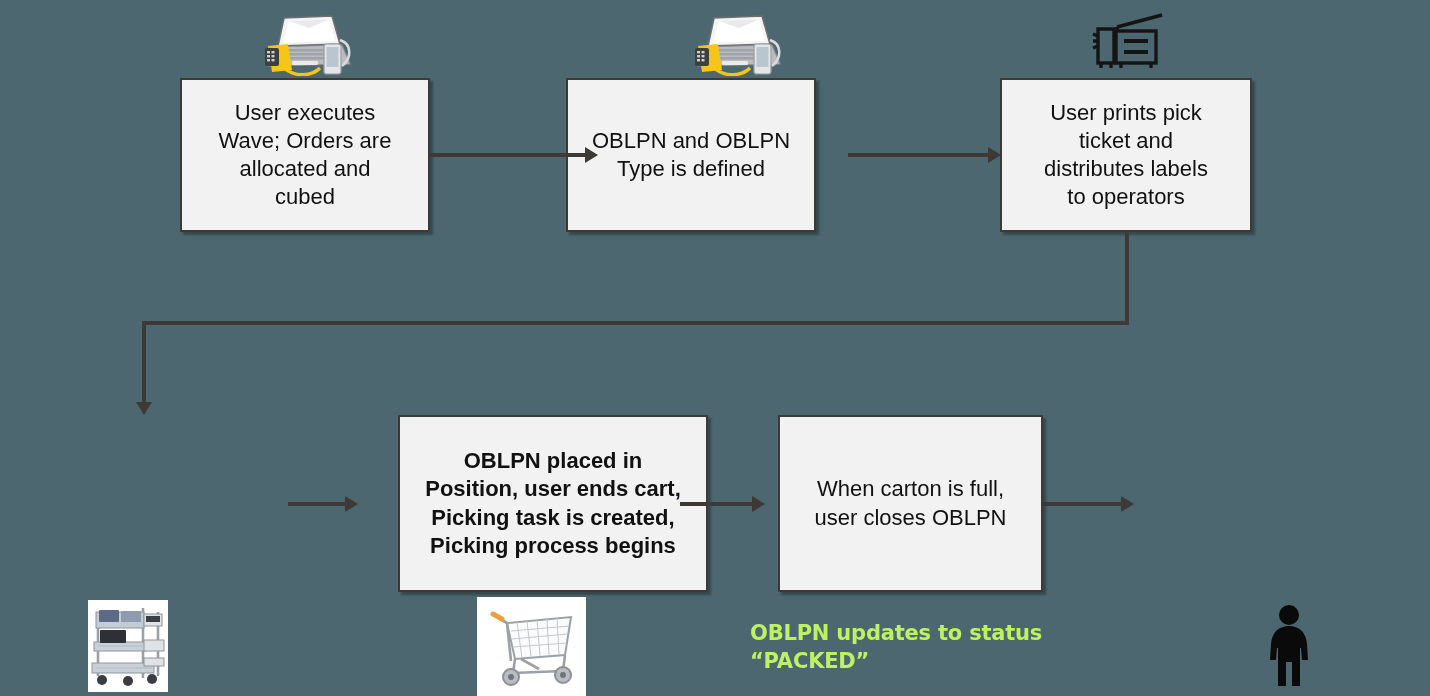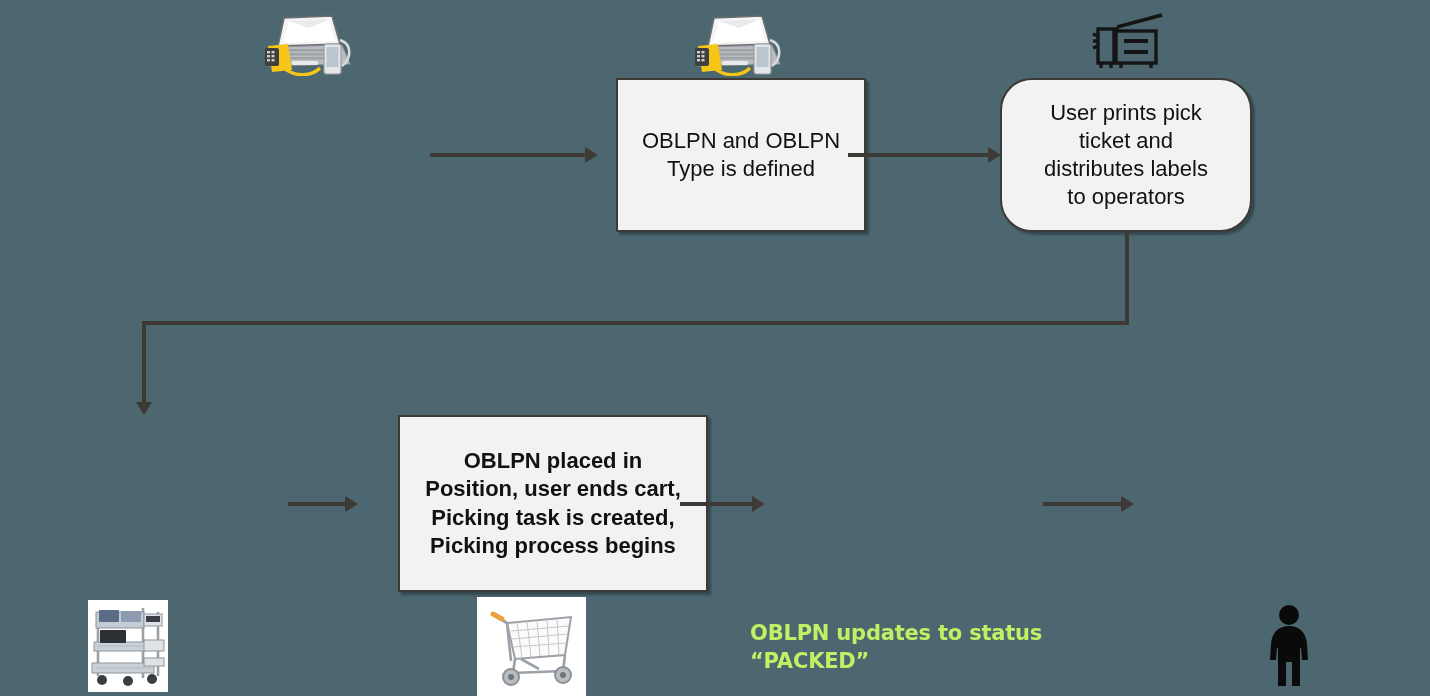--- a/index.html
+++ b/index.html
@@ -185,27 +185,33 @@
 
         <path d="M8 26 L3 24"></path>
         <path d="M8 31 L3 31"></path>
         <path d="M8 36 L3 38"></path>
       </g>
       <rect x="34" y="29" width="24" height="4" fill="#141414"></rect>
       <rect x="34" y="40" width="24" height="4" fill="#141414"></rect>
     </svg>
   </div>
 
-
-  <div class="node top" style="left:616px; top:78px; width:250px; height:154px;">
+  <div class="node top" style="left:180px; top:78px; width:250px; height:154px;">
+    <span class="txt">User executes
+Wave; Orders are
+allocated and
+cubed</span>
+  </div>
+
+  <div class="node top" style="left:566px; top:78px; width:250px; height:154px;">
     <span class="txt">OBLPN and OBLPN
 Type is defined</span>
   </div>
 
-  <div class="node top" style="left:1000px; top:78px; width:252px; height:154px;border-radius:32px;">
+  <div class="node top" style="left:1000px; top:78px; width:252px; height:154px;">
     <span class="txt">User prints pick
 ticket and
 distributes labels
 to operators</span>
   </div>
 
   <div class="seg h" style="left:430px; top:153px; width:155px;"></div>
   <div class="arrow-r" style="left:585px; top:147px;"></div>
 
   <div class="seg h" style="left:848px; top:153px; width:140px;"></div>
@@ -217,20 +223,24 @@
   <div class="arrow-d" style="left:136px; top:402px;"></div>
 
 
   <div class="node bottom" style="left:370px; top:415px; width:310px; height:177px;margin-left:28px;">
     <span class="txt">OBLPN placed in
 Position, user ends cart,
 Picking task is created,
 Picking process begins</span>
   </div>
 
+  <div class="node bottom reg" style="left:778px; top:415px; width:265px; height:177px;">
+    <span class="txt">When carton is full,
+user closes OBLPN</span>
+  </div>
 
 
   <div class="seg h" style="left:288px; top:502px; width:57px;"></div>
   <div class="arrow-r" style="left:345px; top:496px;"></div>
 
   <div class="seg h" style="left:680px; top:502px; width:72px;"></div>
   <div class="arrow-r" style="left:752px; top:496px;"></div>
 
   <div class="seg h" style="left:1043px; top:502px; width:78px;"></div>
   <div class="arrow-r" style="left:1121px; top:496px;"></div>

